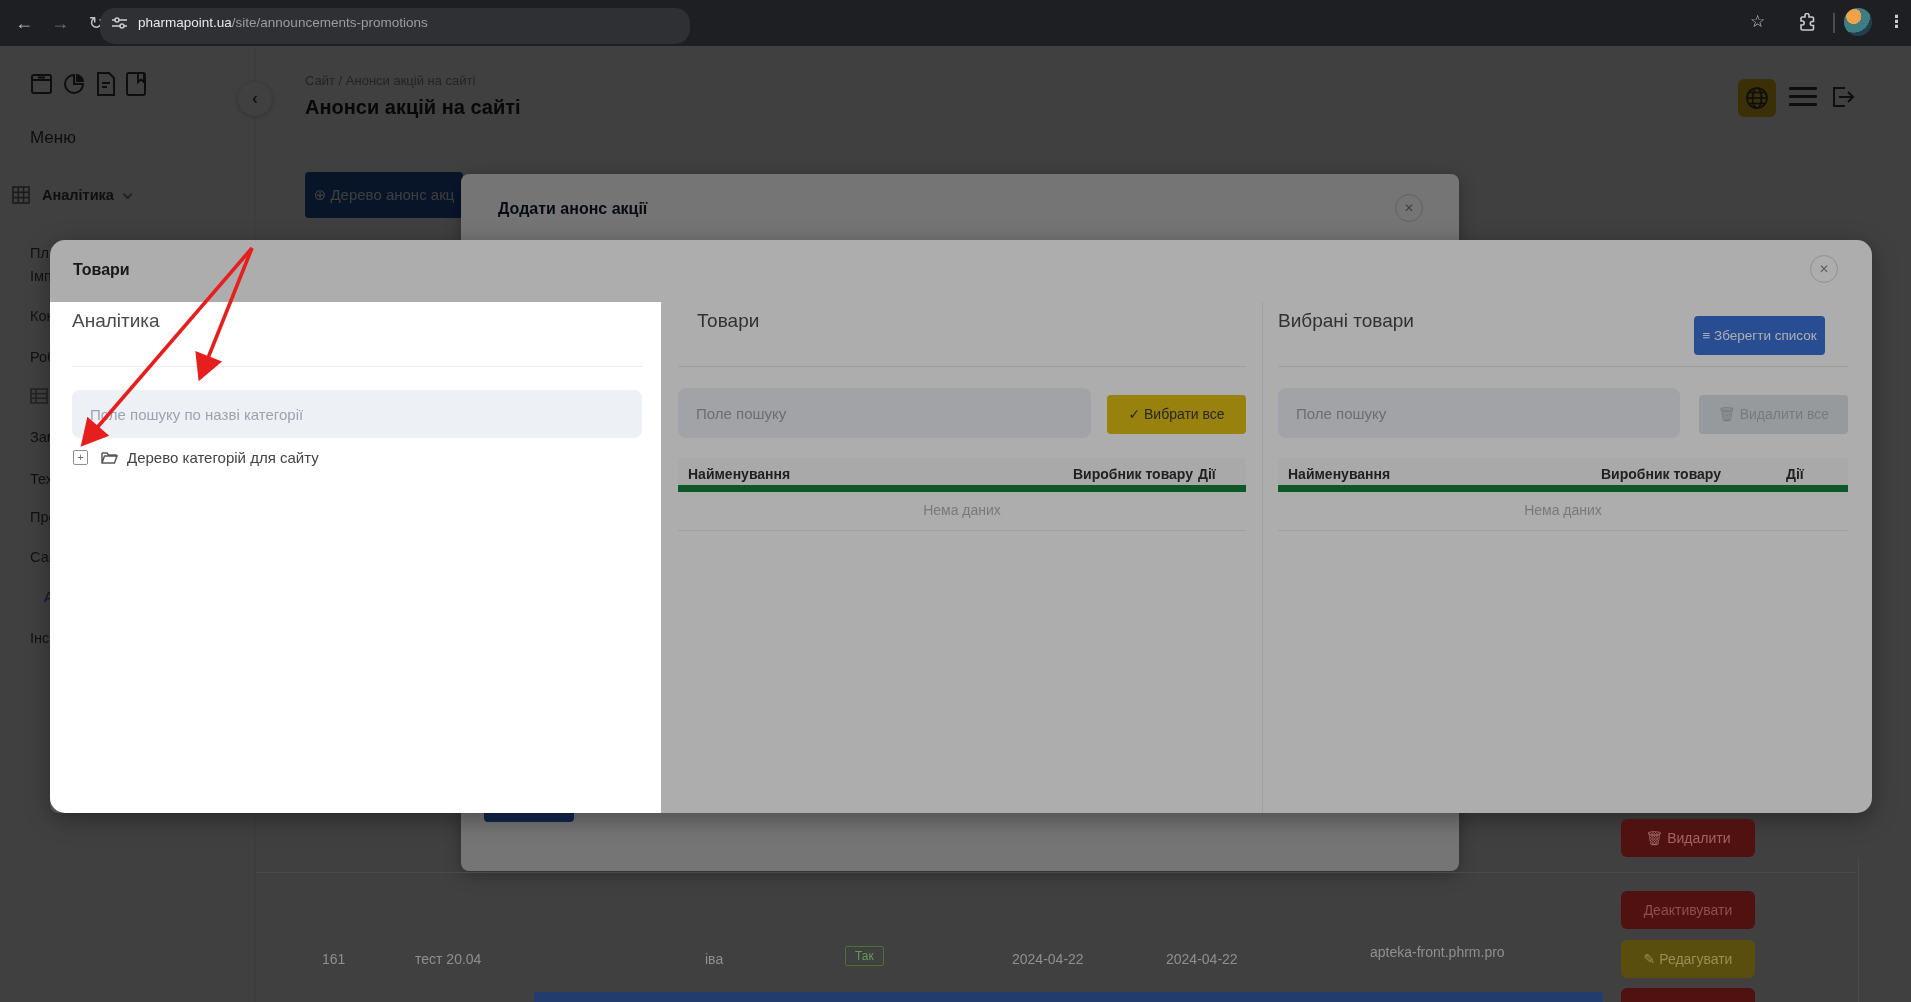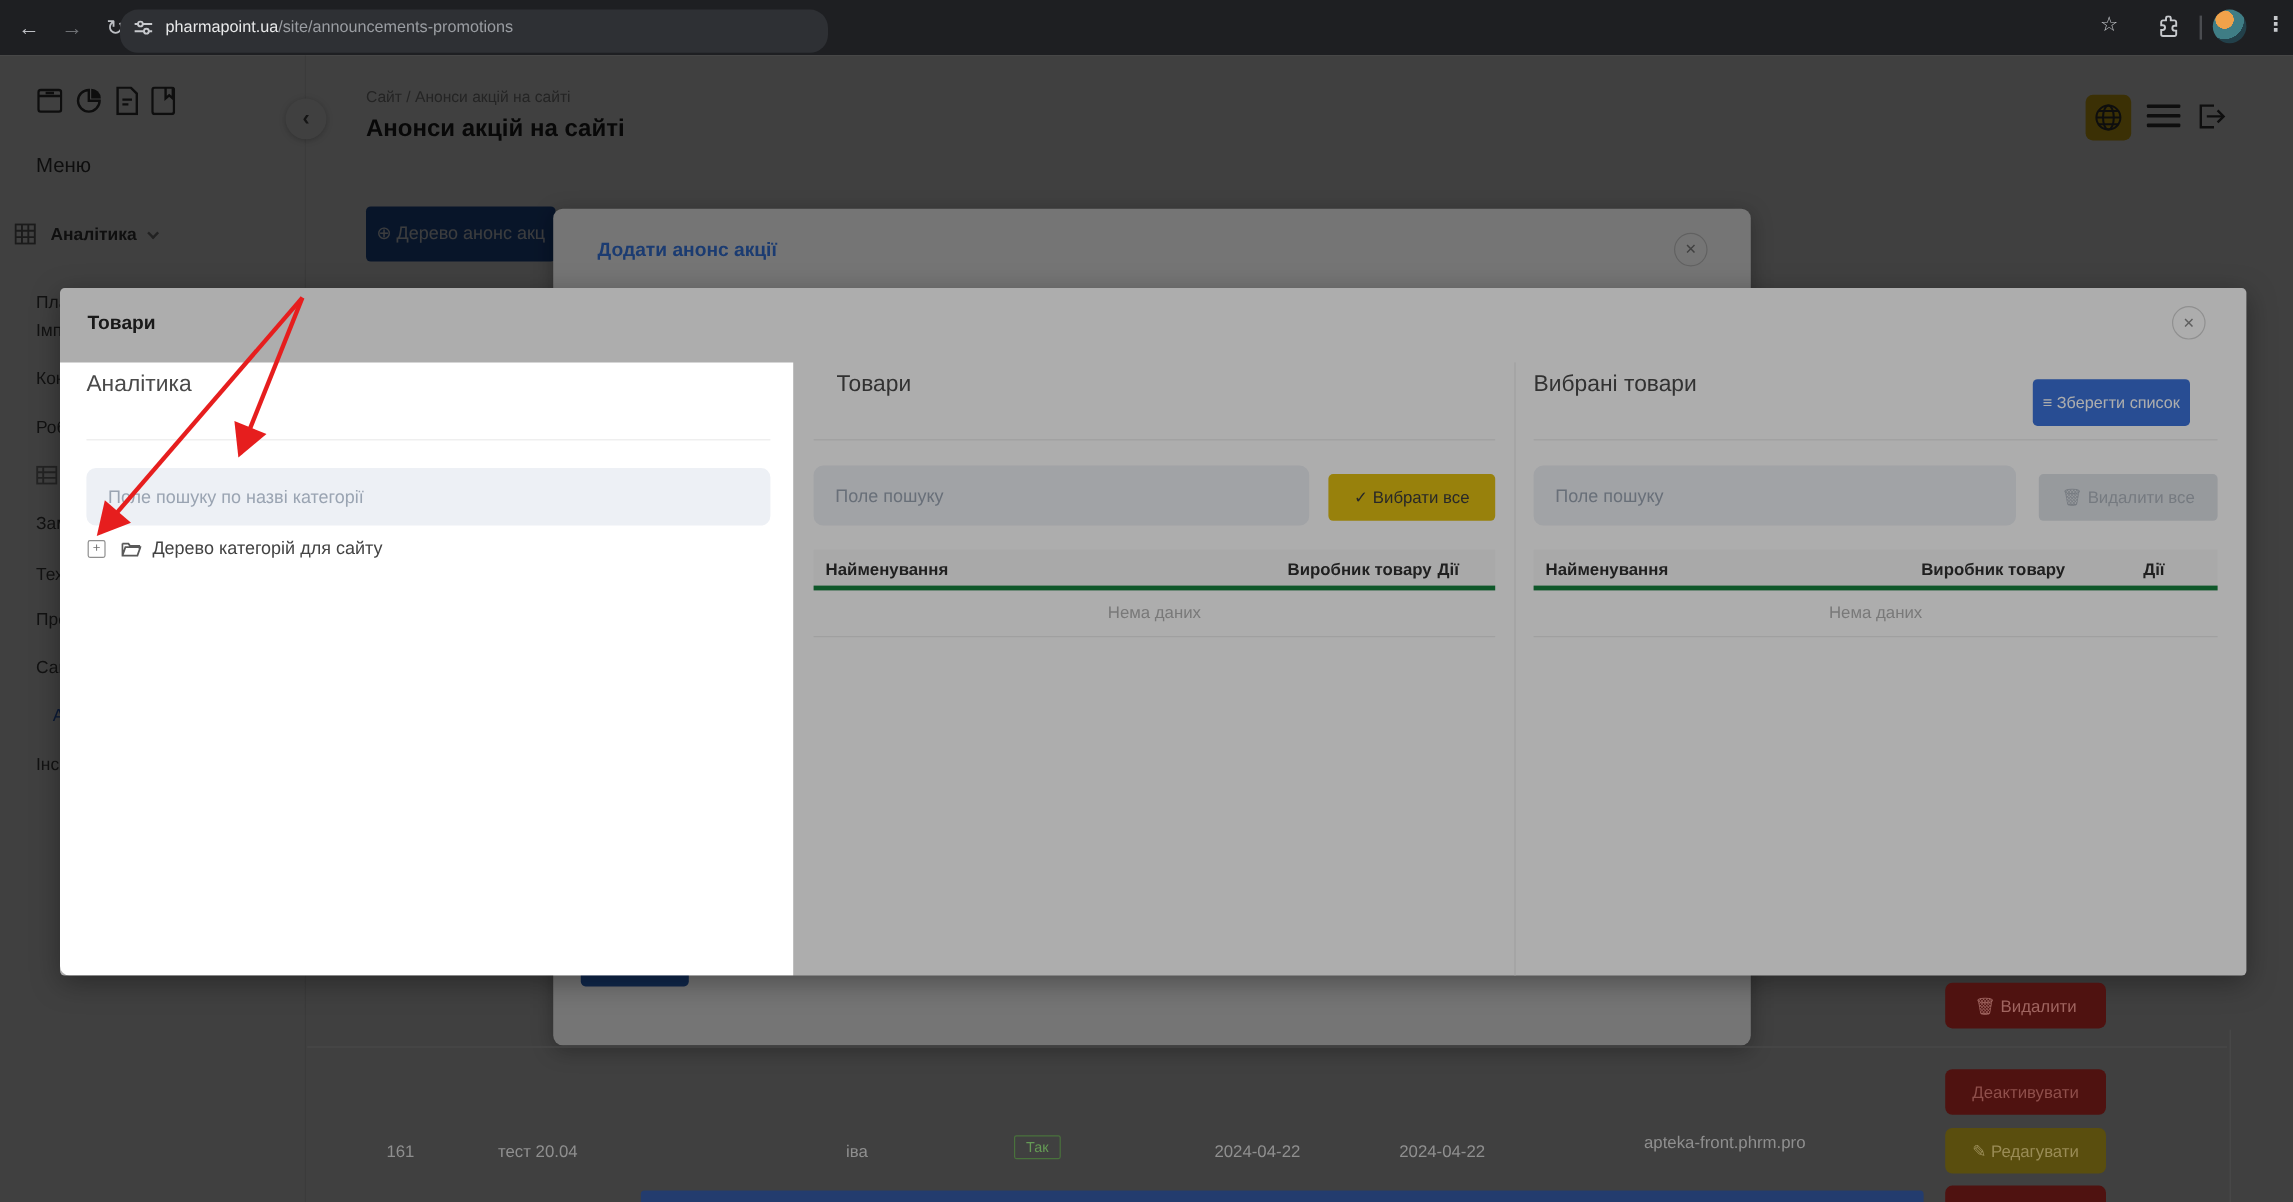--- a/index.html
+++ b/index.html
@@ -50,39 +50,39 @@
 
   
   #overlay1 { position:absolute; left:0; top:46px; width:1911px; height:956px;
               background:rgba(0,0,0,.45); z-index:10; }
   #overlay2 { position:absolute; left:0; top:46px; width:1911px; height:956px;
               background:rgba(0,0,0,.32); z-index:30; }
 
   
   #add-modal { position:absolute; left:461px; top:174px; width:998px; height:697px;
                background:#fff; border-radius:8px; z-index:20; box-shadow:0 4px 18px rgba(0,0,0,.3); }
-  #add-modal .title { position:absolute; left:37px; top:26px; font-size:16px; font-weight:700; color:#3b82f6; }
+  #add-modal .title { position:absolute; left:37px; top:26px; font-size:16px; font-weight:700; color:#0f172a; }
   .circle-close { position:absolute; width:28px; height:28px; border:1px solid #d4d4d4; border-radius:50%;
                   color:#8c8c8c; font-size:12px; text-align:center; line-height:26px; cursor:pointer; background:#fff; }
   #add-modal .circle-close { right:36px; top:20px; }
   #submit-btn { position:absolute; left:23px; bottom:49px; width:90px; height:38px; border-radius:4px;
                 background:#2457a7; color:#f0f3f8; font-size:14px; line-height:38px; text-align:center; cursor:pointer; }
 
   
   #products-modal { position:absolute; left:50px; top:240px; width:1822px; height:573px;
-                    background:#fff; border-radius:4px; z-index:40; box-shadow:0 6px 24px rgba(0,0,0,.35); }
+                    background:#fff; border-radius:15px; z-index:40; box-shadow:0 6px 24px rgba(0,0,0,.35); }
   #products-modal .m-title { position:absolute; left:23px; top:21px; font-size:16px; font-weight:700; color:#262626; }
   #products-modal .circle-close { right:34px; top:15px; }
   .col-title { position:absolute; font-size:19px; color:#4a4a4a; }
   .col-divider { position:absolute; height:1px; background:#ececec; }
   .v-divider { position:absolute; width:1px; background:#ececec; top:62px; bottom:0; }
   .search-box { position:absolute; border:none; outline:none; background:#edf0f5; border-radius:8px;
                 font-size:15px; color:#434343; padding:0 18px; font-family:"Liberation Sans",sans-serif; }
   .search-box::placeholder { color:#9aa4b2; opacity:1; }
-  .th-row { position:absolute; height:34px; background:#fafafa; border-bottom:4px solid #15803d;
+  .th-row { position:absolute; height:34px; background:#fafafa; border-bottom:7px solid #15803d;
             font-size:14px; font-weight:700; color:#303030; }
   .th-row span { position:absolute; top:8px; }
   .empty-row { position:absolute; height:38px; border-bottom:1px solid #ececec;
                font-size:14px; color:#b3b3b3; text-align:center; line-height:34px; }
   .btn { position:absolute; border-radius:4px; font-size:14px; text-align:center; cursor:pointer; white-space:nowrap; }
   #select-all-btn { left:1057px; top:155px; width:139px; height:39px; background:#e0bf13; color:#3b3b3b; line-height:39px; }
   #save-list-btn  { left:1644px; top:76px;  width:131px; height:39px; background:#3b72d9; color:#fff; line-height:39px; font-size:13.5px;}
   #remove-all-btn { left:1649px; top:155px; width:149px; height:39px; background:#dfe3e8; color:#adb4bd; line-height:39px; cursor:default; }
   .tree-expand { position:absolute; left:23px; top:210px; width:15px; height:15px; border:1px solid #8f8f8f;
                  border-radius:2px; color:#6f6f6f; font-size:11px; line-height:13px; text-align:center; cursor:pointer; }

